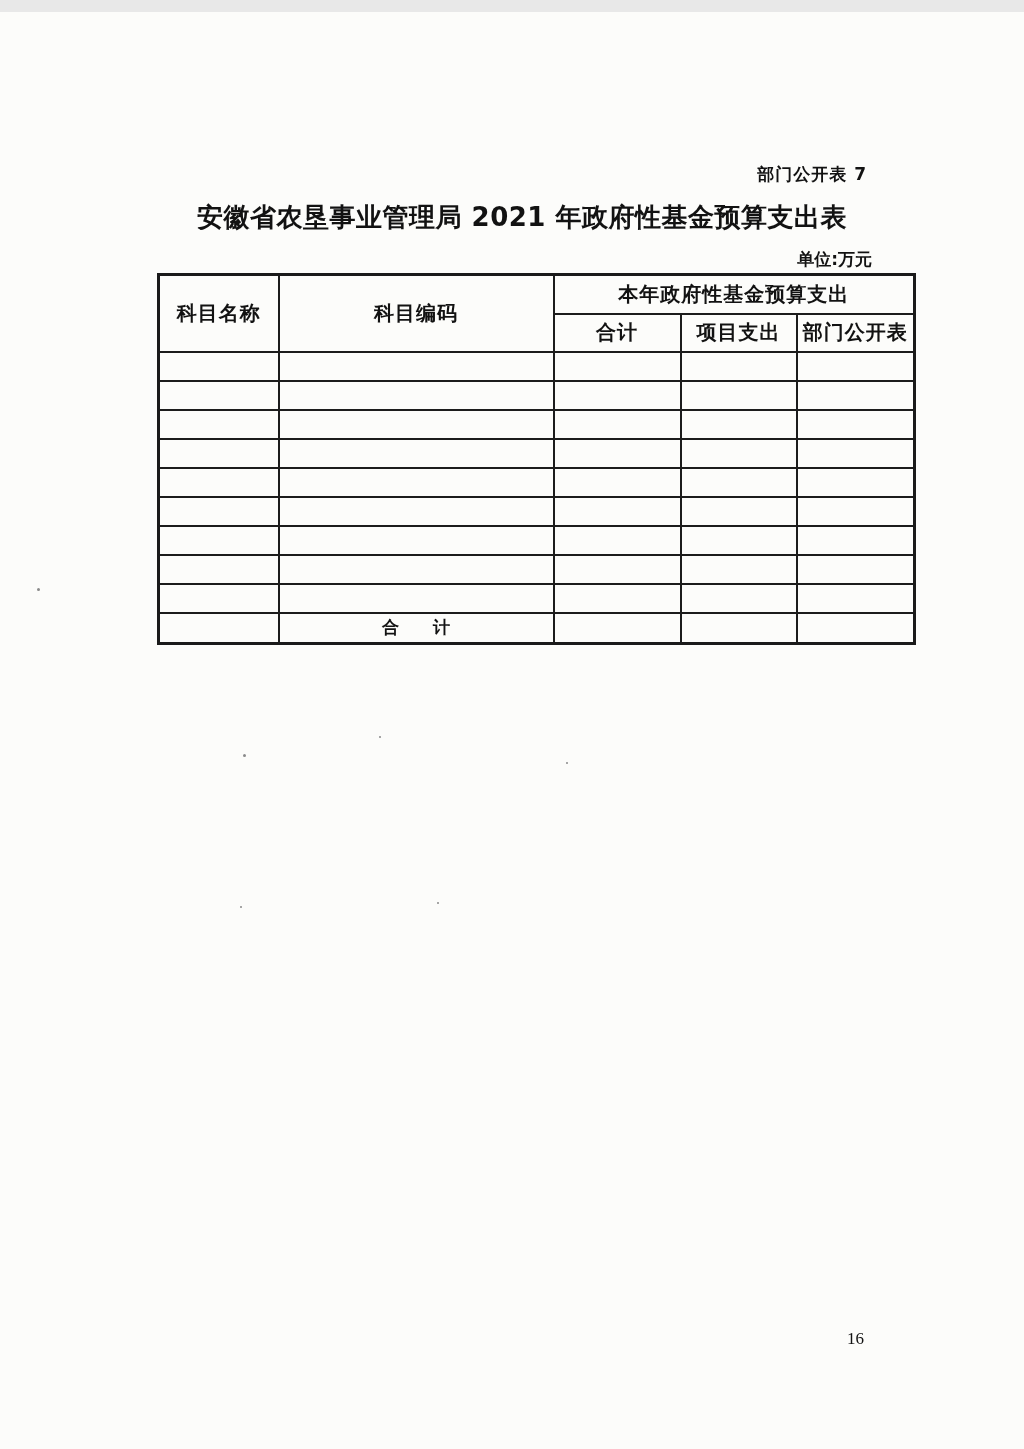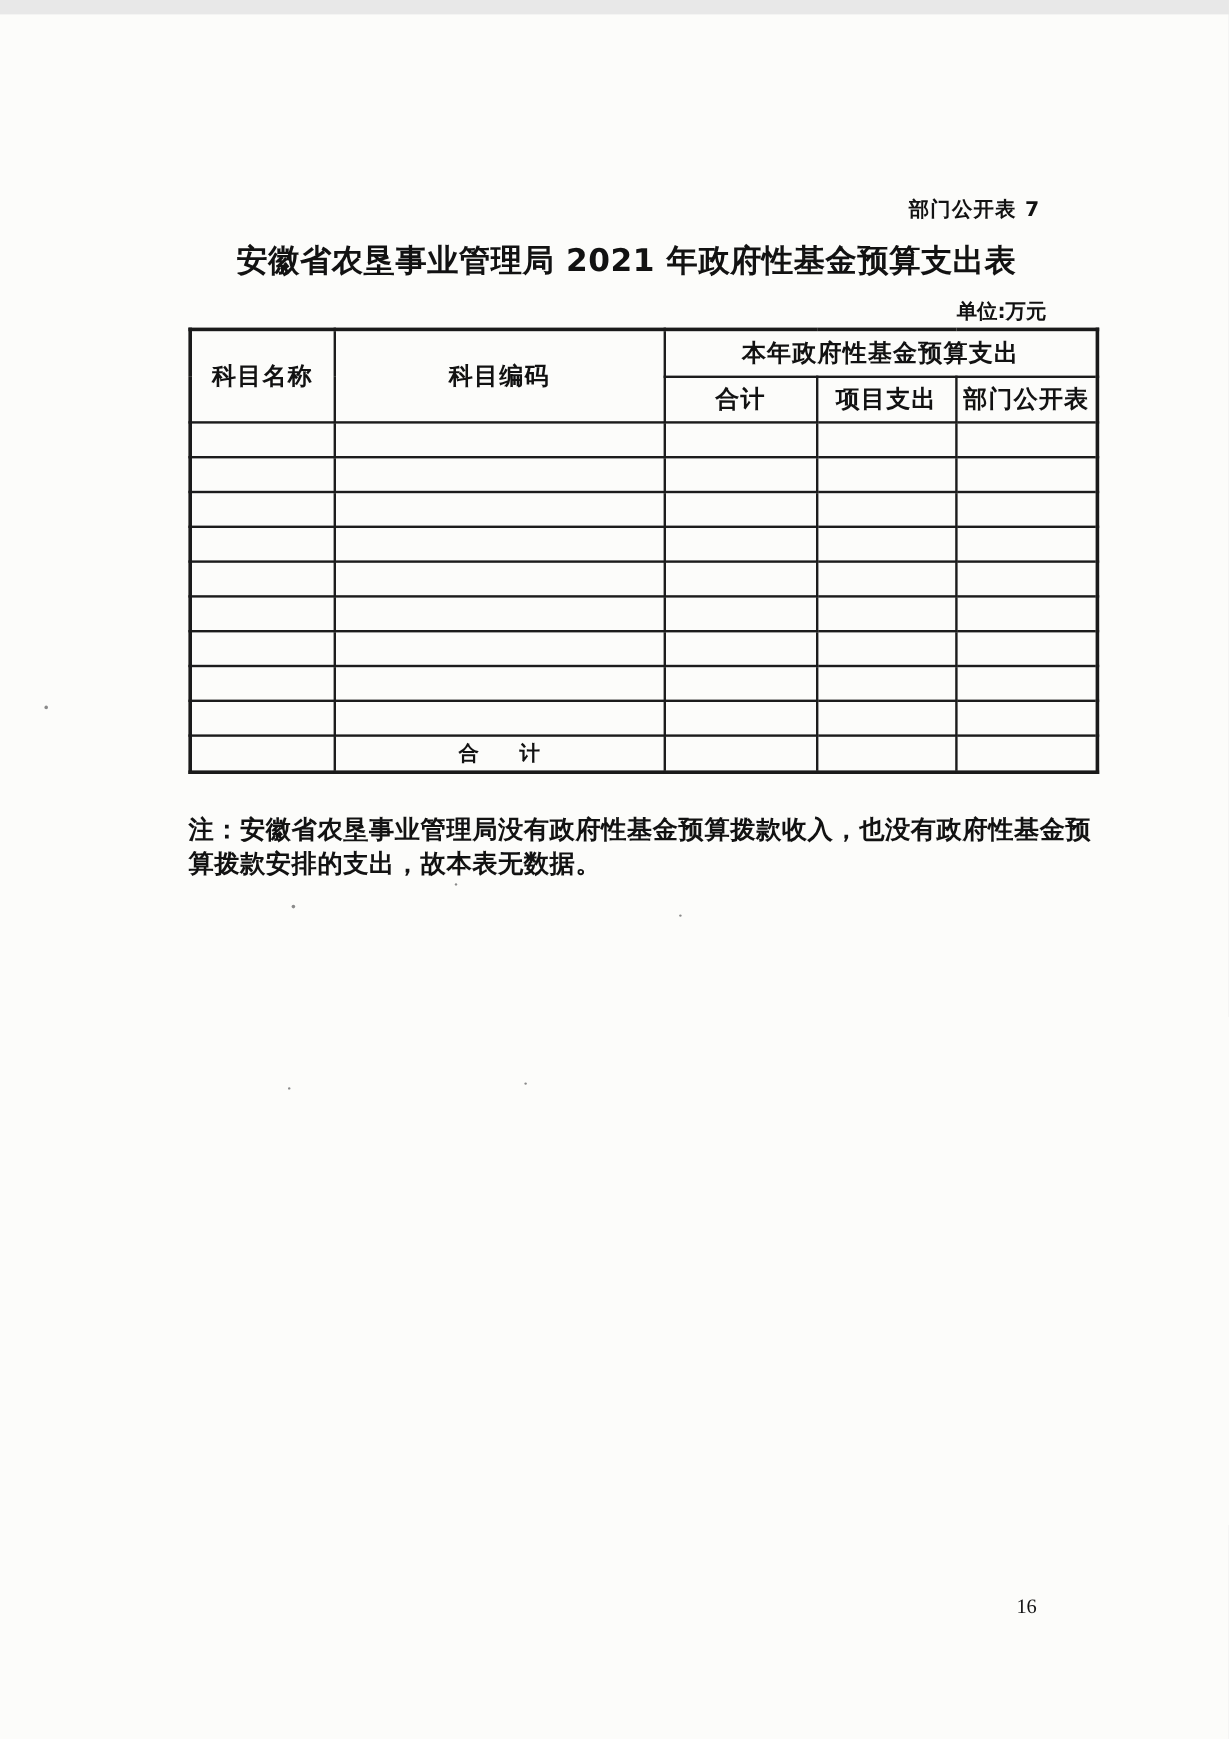--- a/index.html
+++ b/index.html
@@ -203,24 +203,20 @@
       <tr class="total-row">
         <td></td>
         <td class="total-label-cell">合　　计</td>
         <td></td>
         <td></td>
         <td></td>
       </tr>
     </tbody>
   </table>
 
-  <div class="note">
-    <div>注：安徽省农垦事业管理局没有政府性基金预算拨款收入，也没有政府性基金预</div>
-    <div>算拨款安排的支出，故本表无数据。</div>
-  </div>
 
   <div class="page-number">16</div>
 
   <div class="speck s1"></div>
   <div class="speck s2"></div>
   <div class="speck s3"></div>
   <div class="speck s4"></div>
   <div class="speck s5"></div>
   <div class="speck s6"></div>
 

